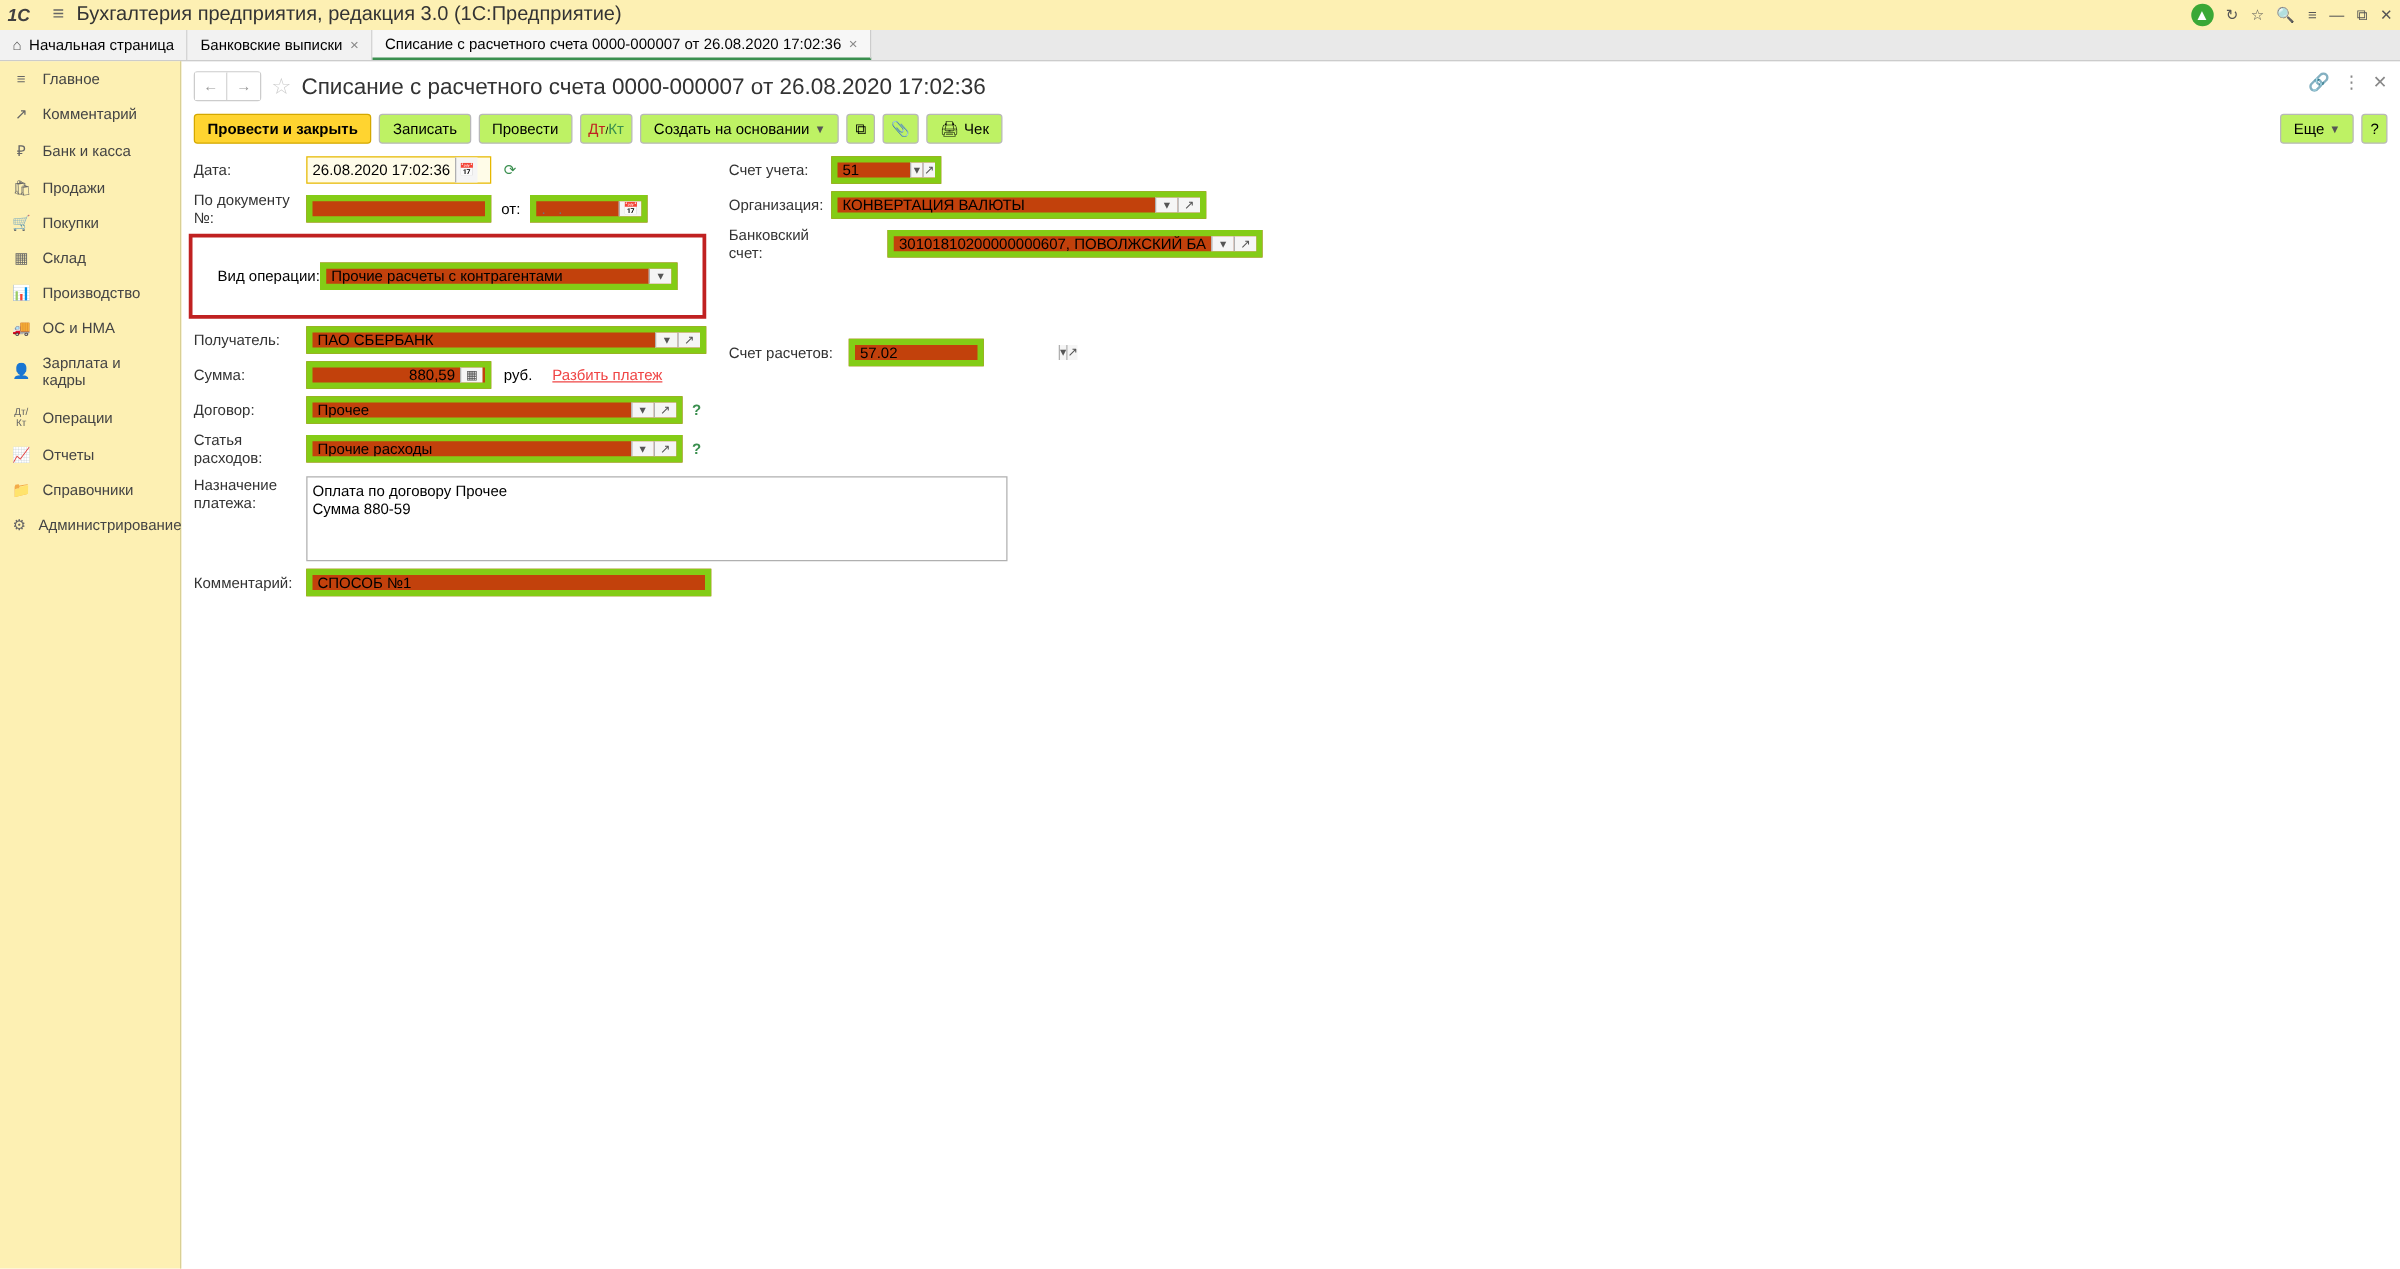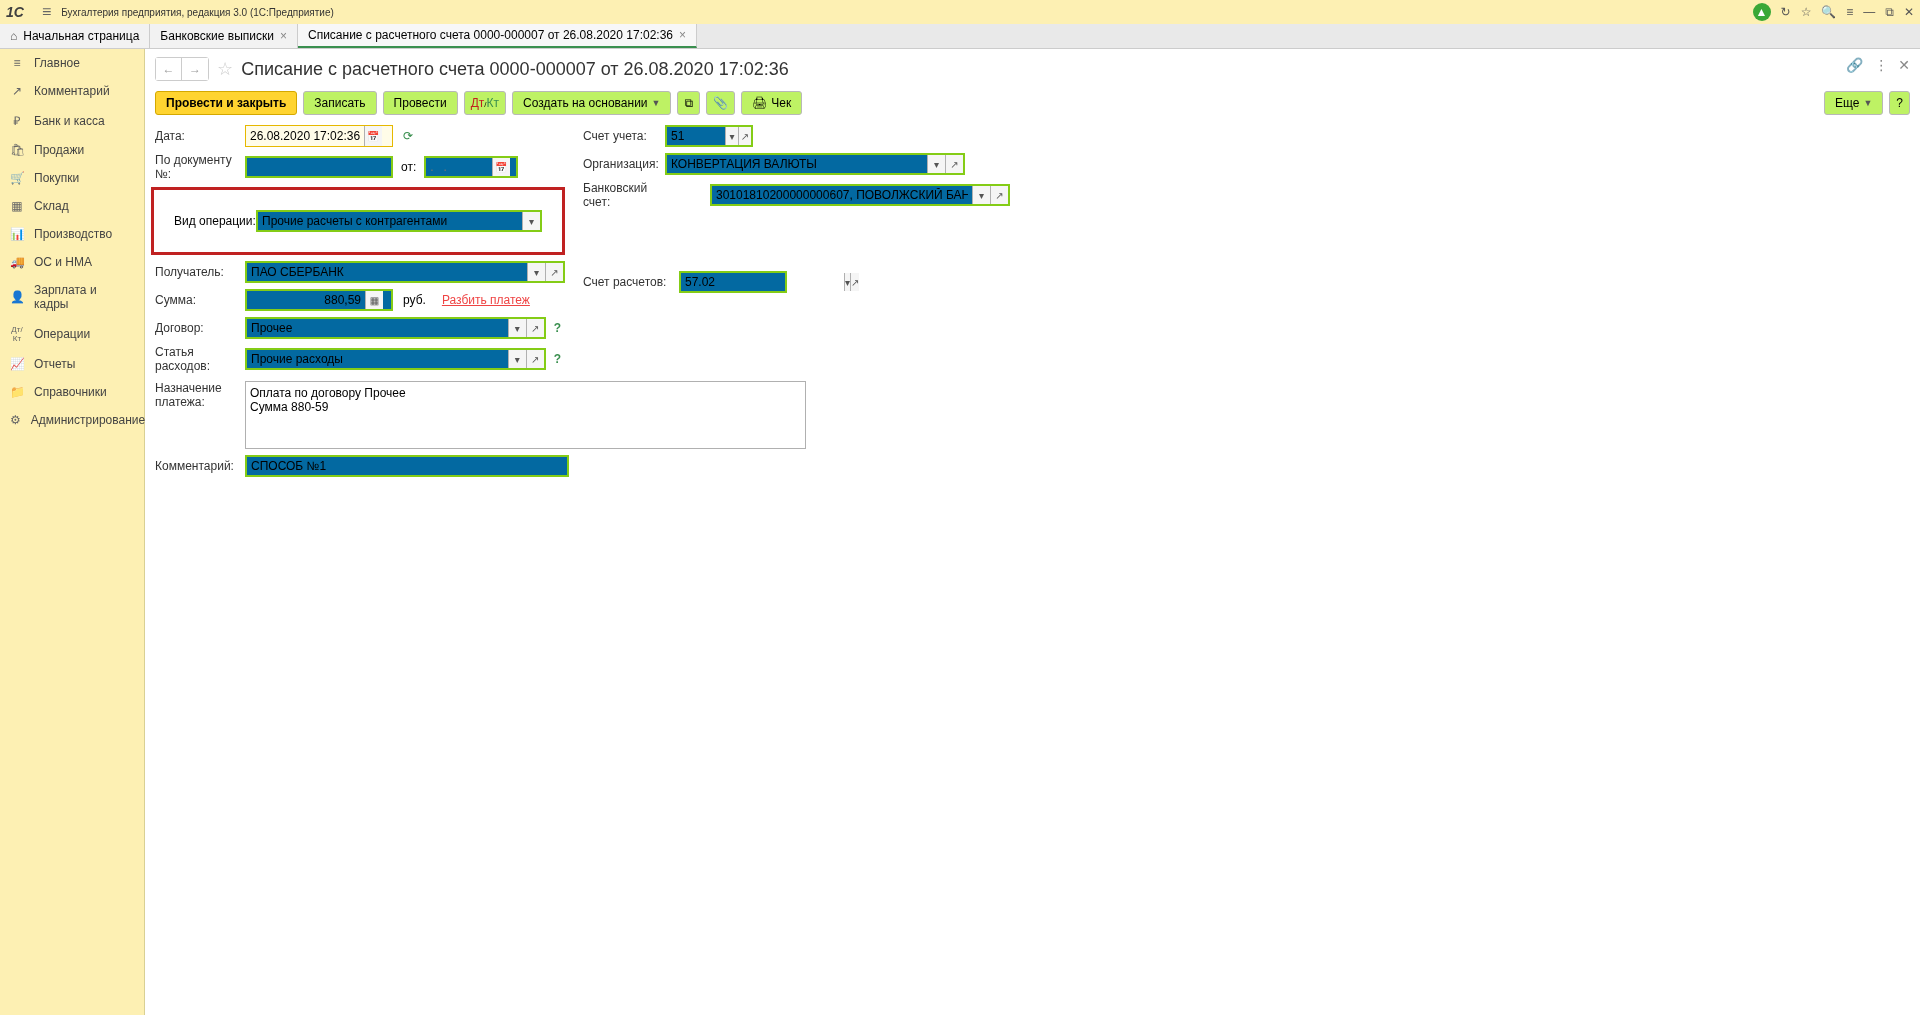--- a/index.html
+++ b/index.html
@@ -1,20 +1,20 @@
 <!DOCTYPE html>
 <html><head>
 <meta charset="utf-8">
 <style>
 * { box-sizing: border-box; margin: 0; padding: 0; font-family: Arial, sans-serif; font-size: 12px; }
 body { background: #fff; overflow: hidden; }
 .titlebar { background: #fdf0b3; height: 24px; display: flex; align-items: center; padding: 0 6px; }
 .logo { color: #404040; font-weight: bold; font-size: 14px; margin-right: 18px; font-style: italic; }
 .hamburger { color: #666; font-size: 16px; margin-right: 10px; cursor: pointer; }
-.title-text { color: #333; font-size: 10px; }
+.title-text { color: #333; font-size: 16px; }
 .titlebar-right { margin-left: auto; display: flex; gap: 10px; align-items: center; }
 .titlebar-right .tb-icon { color: #555; cursor: pointer; }
 .circle-green { background: #3aa836; border-radius: 50%; width: 18px; height: 18px; display: inline-flex; align-items: center; justify-content: center; color: #fff; }
 
 .tabsbar { background: #e9e9e9; border-bottom: 1px solid #ccc; height: 25px; display: flex; align-items: stretch; }
 .tab { display: flex; align-items: center; padding: 0 10px; border-right: 1px solid #ccc; background: #f2f2f2; cursor: pointer; gap: 6px; font-size: 12px; }
 .tab.active { background: #f7f7f7; border-bottom: 2px solid #3a8f4f; }
 .tab .close { color: #888; cursor: pointer; }
 .home-icon { color: #555; }
 
@@ -36,21 +36,21 @@
 .btn { border: 1px solid #b8b8b8; background: #bef264; padding: 3px 10px; border-radius: 3px; cursor: pointer; height: 24px; display: inline-flex; align-items: center; gap: 4px; }
 .btn.primary { background: #ffd430; border-color: #d4a800; font-weight: bold; }
 .btn.icon-only { padding: 3px 6px; }
 .toolbar-right { margin-left: auto; display: flex; gap: 6px; }
 .caret { font-size: 9px; color: #555; }
 
 .form-row { display: flex; align-items: center; margin-bottom: 6px; gap: 4px; }
 .form-row .label { color: #333; }
 .col1 .label { width: 86px; }
 .col2 .label { width: 78px; }
-.input-wrap { display: flex; align-items: stretch; border: 2px solid #84cc16; background: #0369a1; height: 22px; }
+.input-wrap { display: flex; align-items: stretch; border: 5px solid #84cc16; background: #c2410c; height: 22px; }
 .input-wrap input { border: none; outline: none; padding: 0 4px; font-size: 12px; background: transparent; }
 .input-wrap.yellow { border: 1px solid #e6b800; background: #fffce8; }
 .input-btn { border: none; border-left: 1px solid #b0b0b0; background: #f5f5f5; width: 18px; cursor: pointer; display: flex; align-items: center; justify-content: center; font-size: 10px; color: #555; }
 .highlight-red { border: 3px solid #c02121; padding: 20px; }
 .columns { display: flex; gap: 18px; }
 .col1 { width: 410px; }
 .link { color: #ef4444; text-decoration: underline; cursor: pointer; }
 .help-q { color: #3a8f4f; cursor: pointer; font-weight: bold; padding: 0 4px; }
 textarea { border: 1px solid #b0b0b0; padding: 4px; font-size: 12px; font-family: Arial; resize: none; outline: none; }
 .checkbox-row { display: flex; align-items: center; gap: 8px; margin: 8px 0; }

